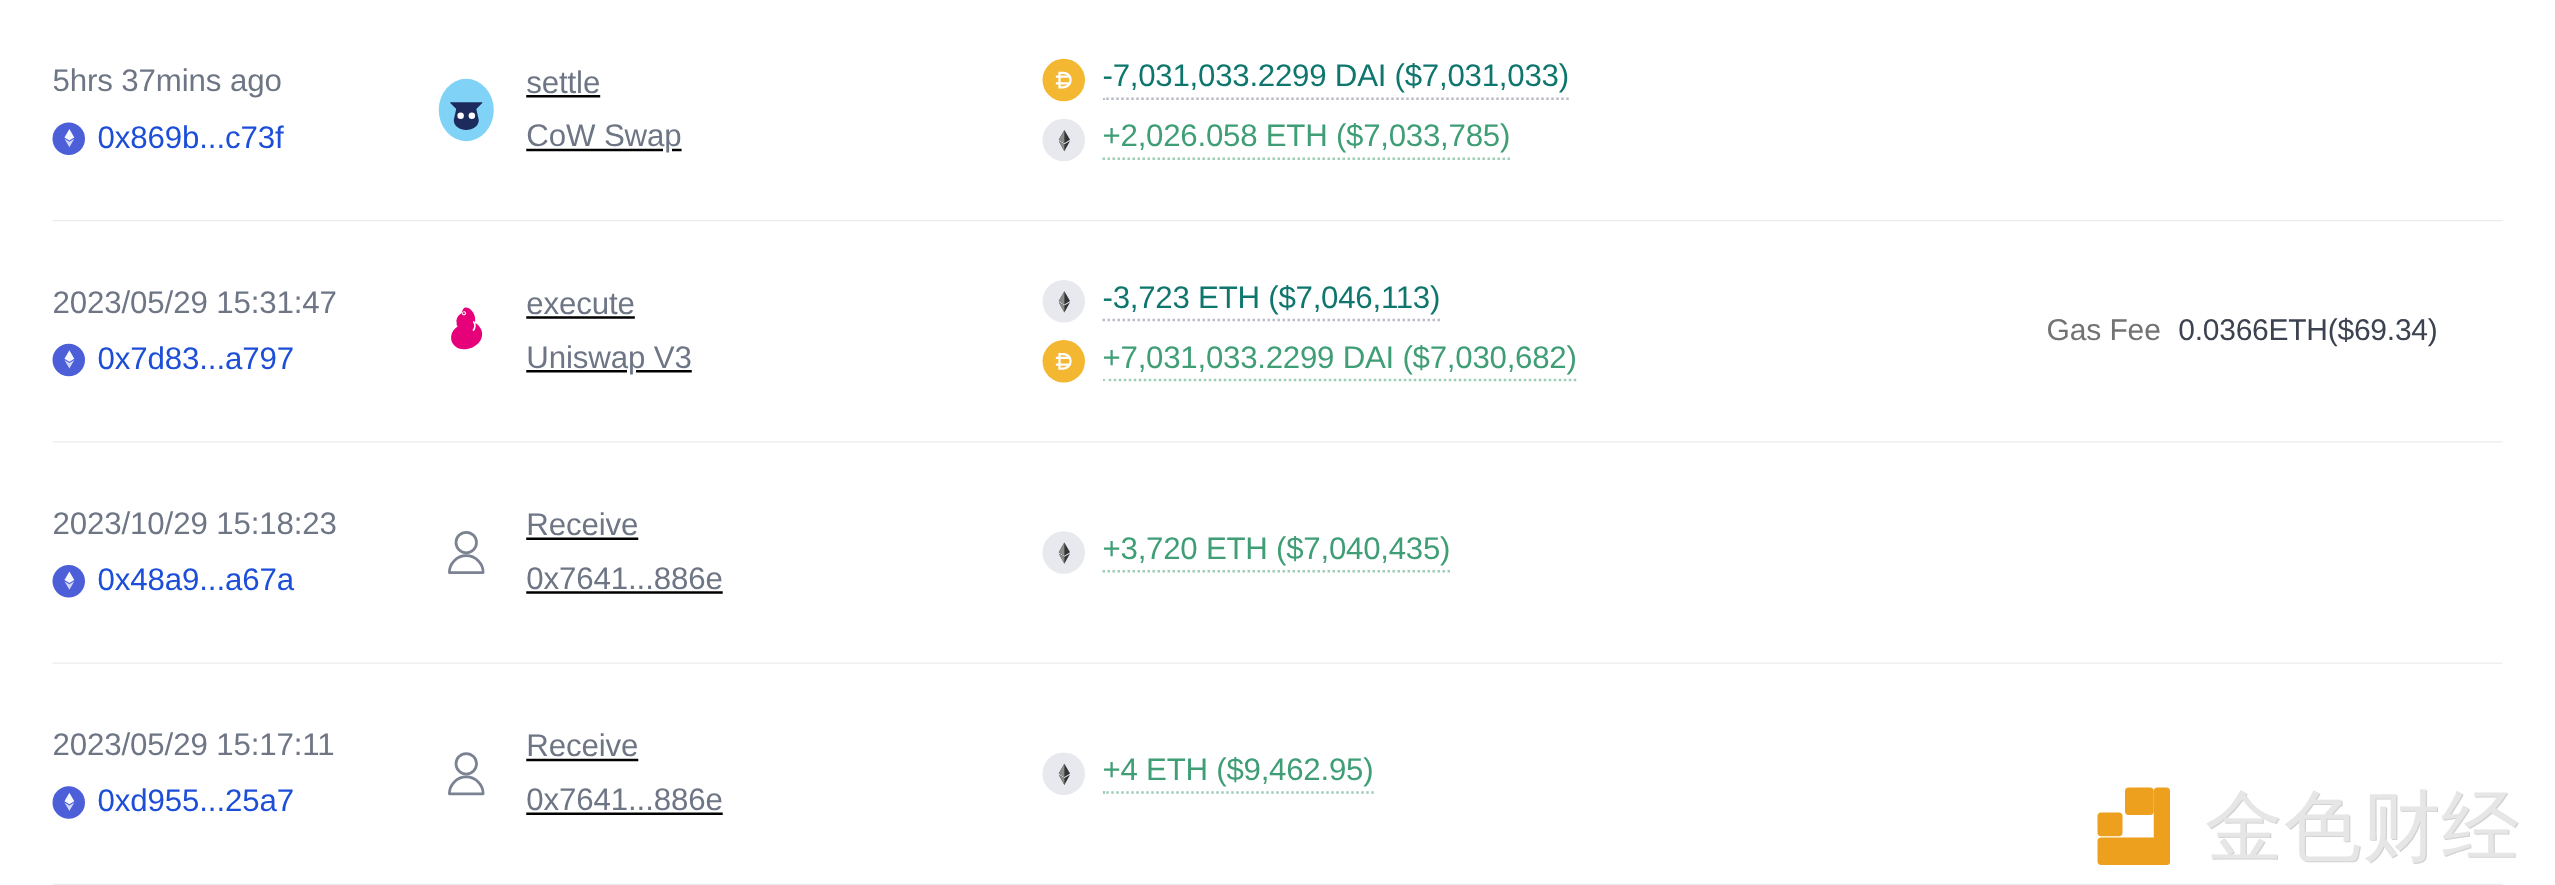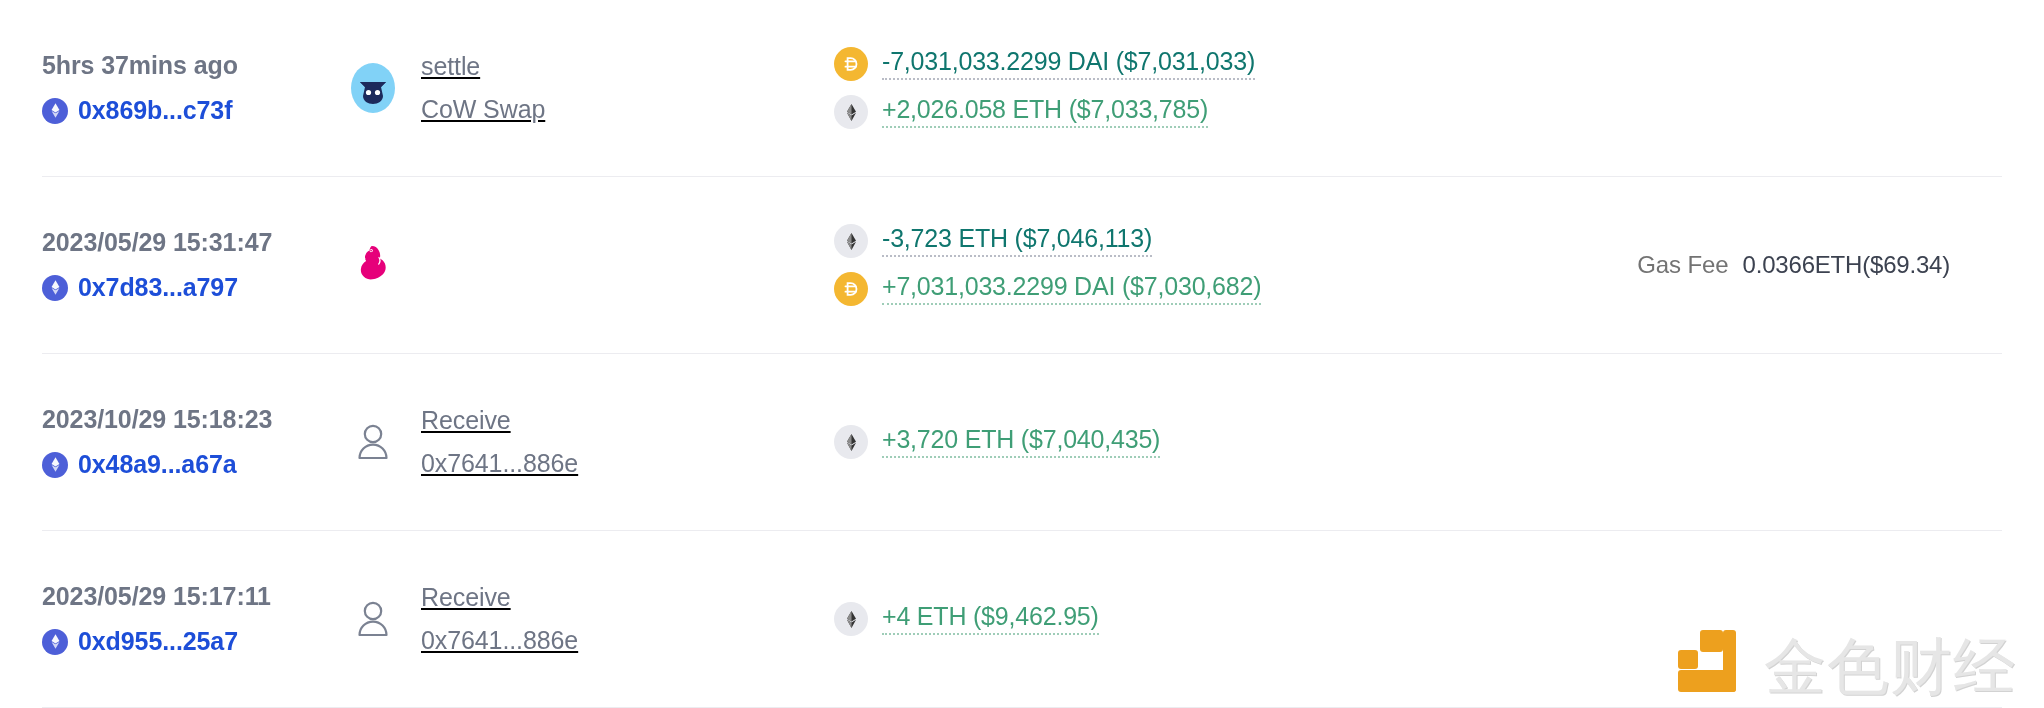--- a/index.html
+++ b/index.html
@@ -31,21 +31,20 @@
   }
   .tx-row:last-child { border-bottom: none; }
 
   
   .col-time {
     width: 300px;
     flex: 0 0 300px;
     display: flex;
     flex-direction: column;
     gap: 16px;
-    font-weight: bold;
   }
   .time-text {
     font-size: 25px;
     color: #6e7585;
     letter-spacing: -0.1px;
     white-space: nowrap;
   }
   .hash-line {
     display: flex;
     align-items: center;
@@ -164,21 +163,21 @@
     white-space: nowrap;
   }
   .col-gas.empty { visibility: hidden; }
 
   
   .watermark {
     position: absolute;
     right: 28px;
     bottom: 10px;
     display: flex;
-    align-items: flex-end;
+    align-items: center;
     gap: 20px;
     pointer-events: none;
   }
   .wm-mark { width: 74px; height: 74px; flex: 0 0 74px; }
   .wm-mark svg { display: block; }
   .wm-text {
     font-size: 62px;
     color: #e6e6e6;
     font-family: "DejaVu Sans", sans-serif;
     letter-spacing: 1px;
@@ -266,20 +265,24 @@
 
     <div class="col-proto">
       <span class="proto-icon">
         <svg width="50" height="50" viewBox="0 0 50 50">
           <path d="M24 6c3 0 5 1.5 6.5 4 1.6 2.6 2 5.5 1.4 8.4 2.2 1 4 2.8 5 5.2 1.6 3.8.7 8-2.2 10.9-2.8 2.8-6.3 4.4-10 4.8-3.4.4-6.5-.4-8.8-2.5-2.2-2-3.3-4.8-3-7.7.3-3.4 2.3-6.2 5.2-8-1-1.6-1.4-3.4-1-5.2.4-2.3 2-4.2 4.2-5.3C22 7.9 23 6 24 6z" fill="#e6007a"></path>
           <path d="M22.5 9.4c.9-.6 1.8-.3 2.2.5.4.9 0 1.8-.9 2.2-.9.4-1.8 0-2.1-.8-.3-.8 0-1.5.8-1.9z" fill="#fff"></path>
           <circle cx="23.1" cy="10.6" r="0.85" fill="#e6007a"></circle>
           <path d="M31 17.5c1.4 2.3 1.3 4.6-.3 6.6" stroke="#fff" stroke-width="1.3" fill="none" stroke-linecap="round"></path>
           <path d="M17.5 13c-1.3 1.8-1.6 3.6-.8 5.6" stroke="#fff" stroke-width="1.2" fill="none" stroke-linecap="round"></path>
         </svg>
+      </span>
+      <span class="proto-labels">
+        <span class="proto-action">execute</span>
+        <span class="proto-name">Uniswap V3</span>
       </span>
     </div>
 
     <div class="col-amounts">
       <div class="amt-line">
         <span class="token-icon eth">
           <svg width="19" height="19" viewBox="0 0 16 16">
               <path d="M8 .8 4.2 7.4 8 9.7l3.8-2.3z" fill="#343434"></path>
               <path d="M8 .8 4.2 7.4 8 9.7z" fill="#8c8c8c"></path>
               <path d="M8 10.5 4.2 8.2 8 15.2l3.8-7z" fill="#343434"></path>

